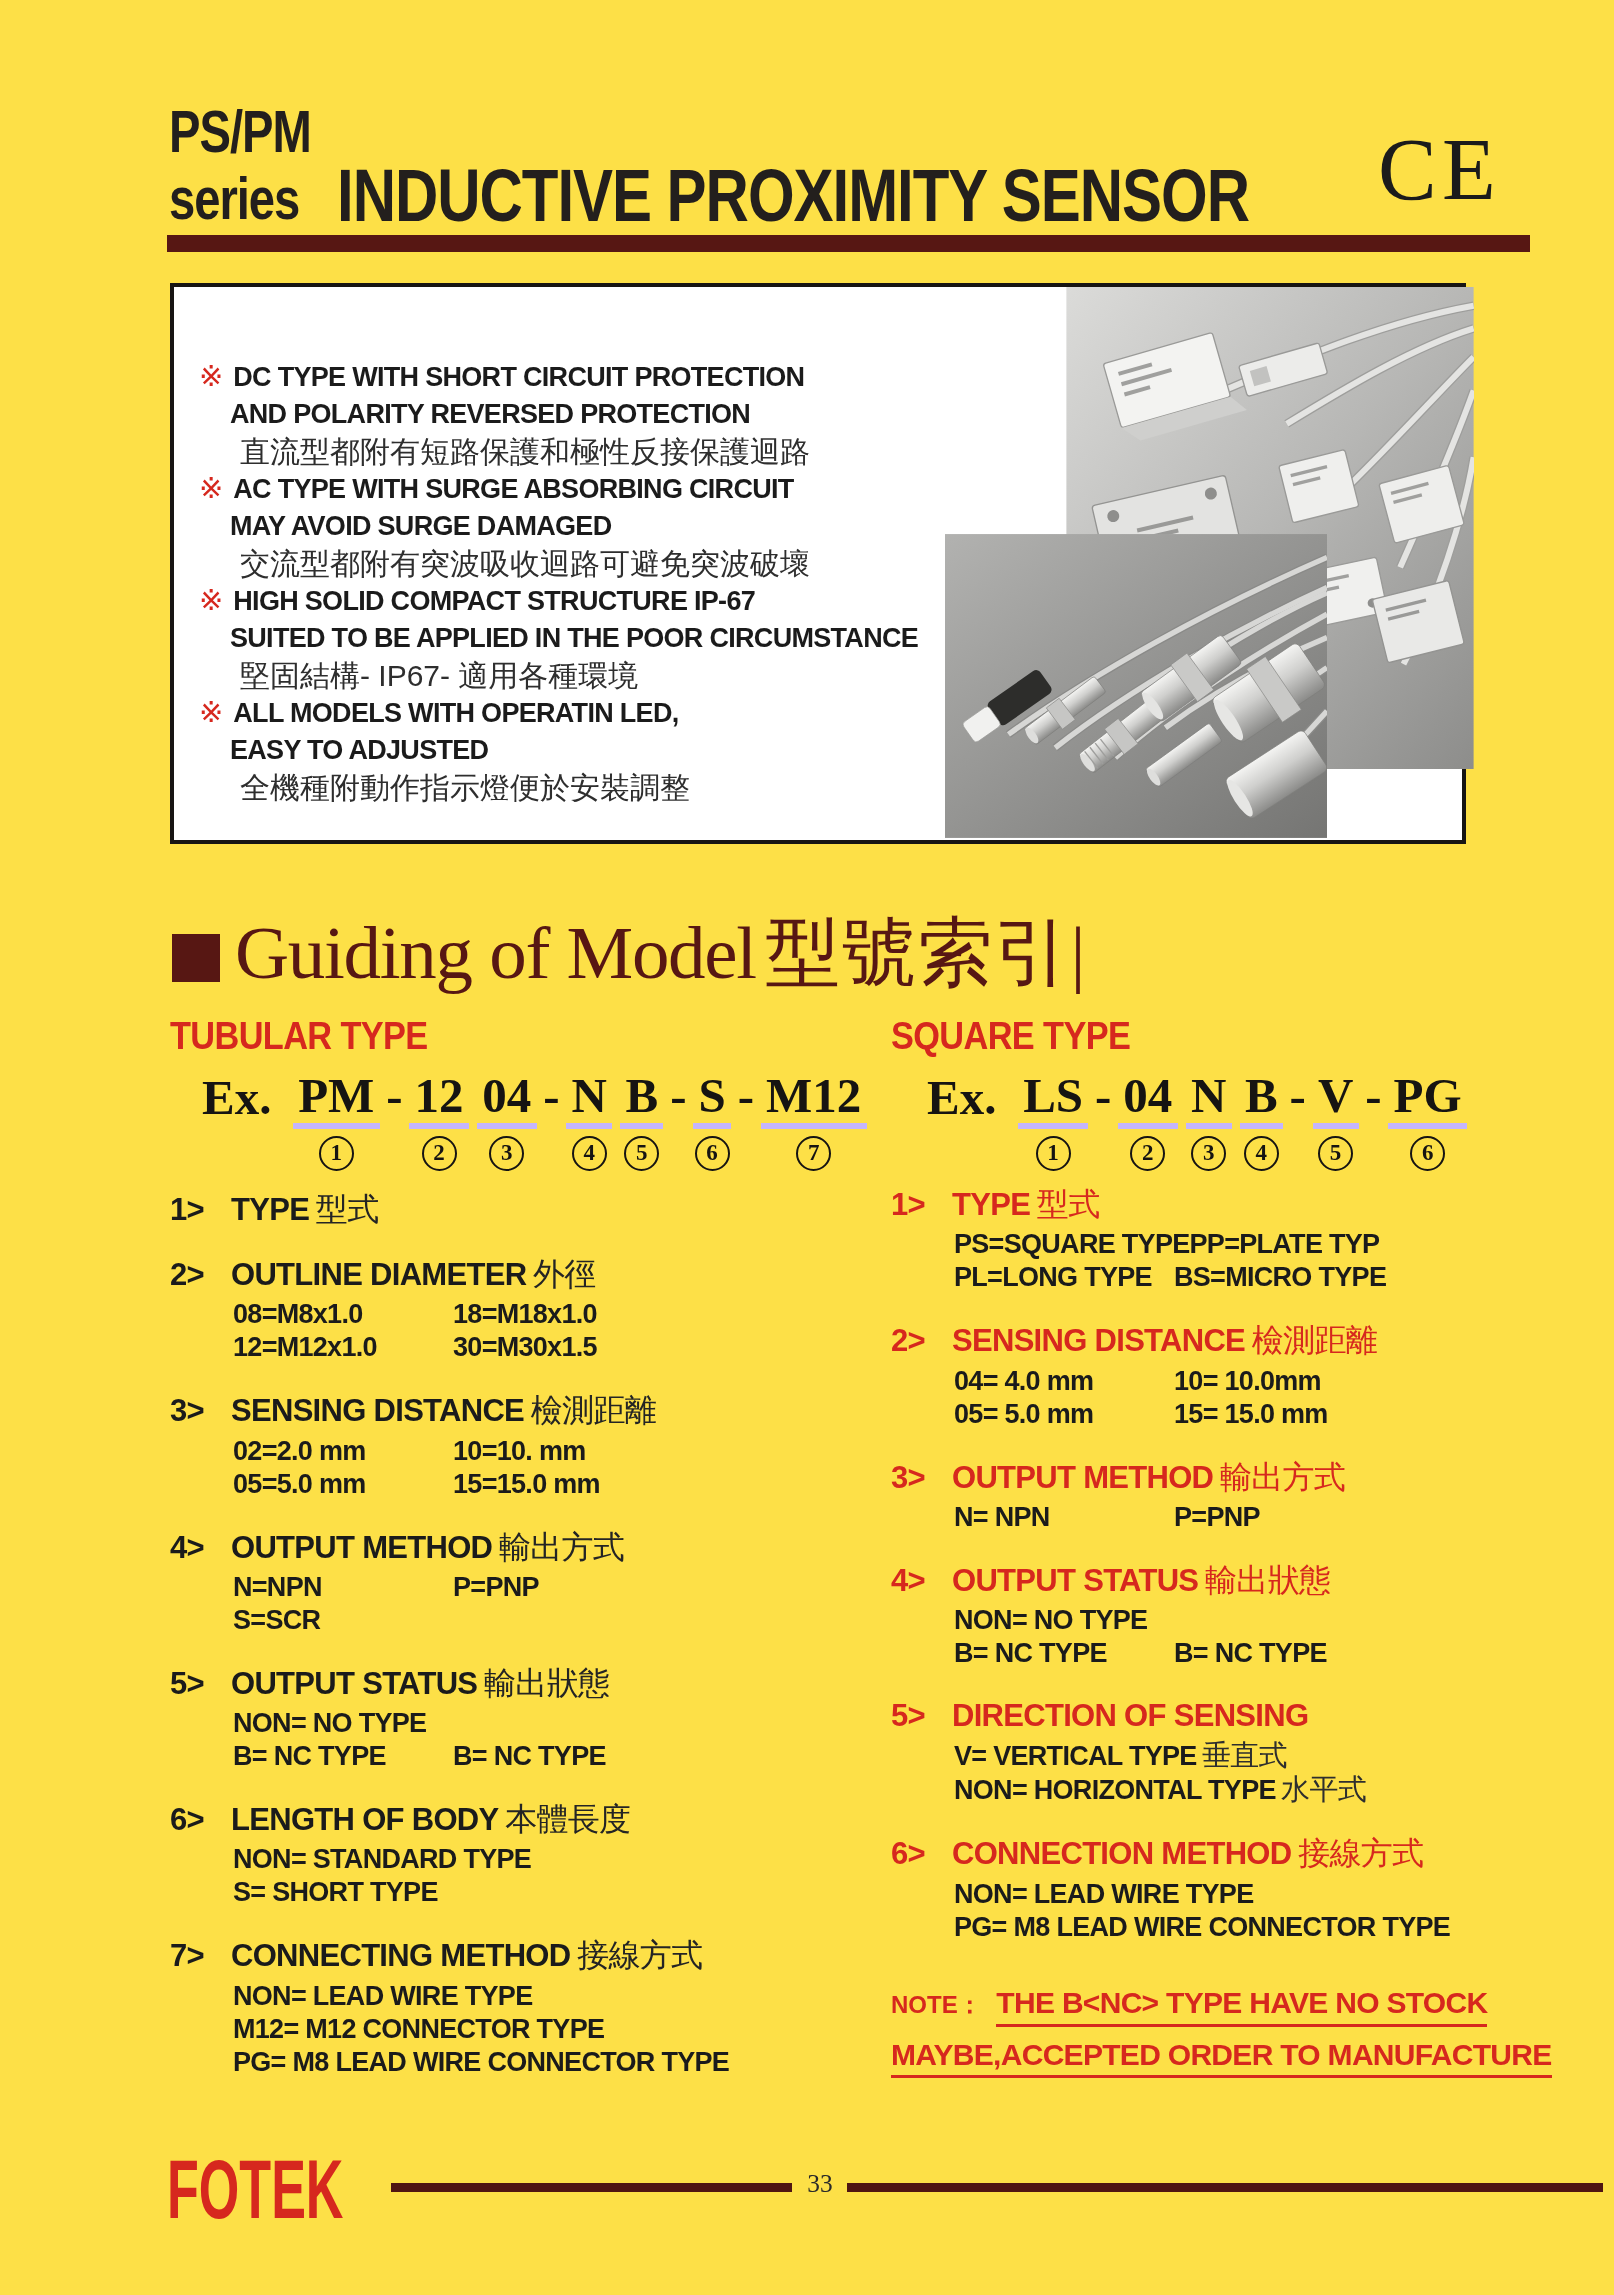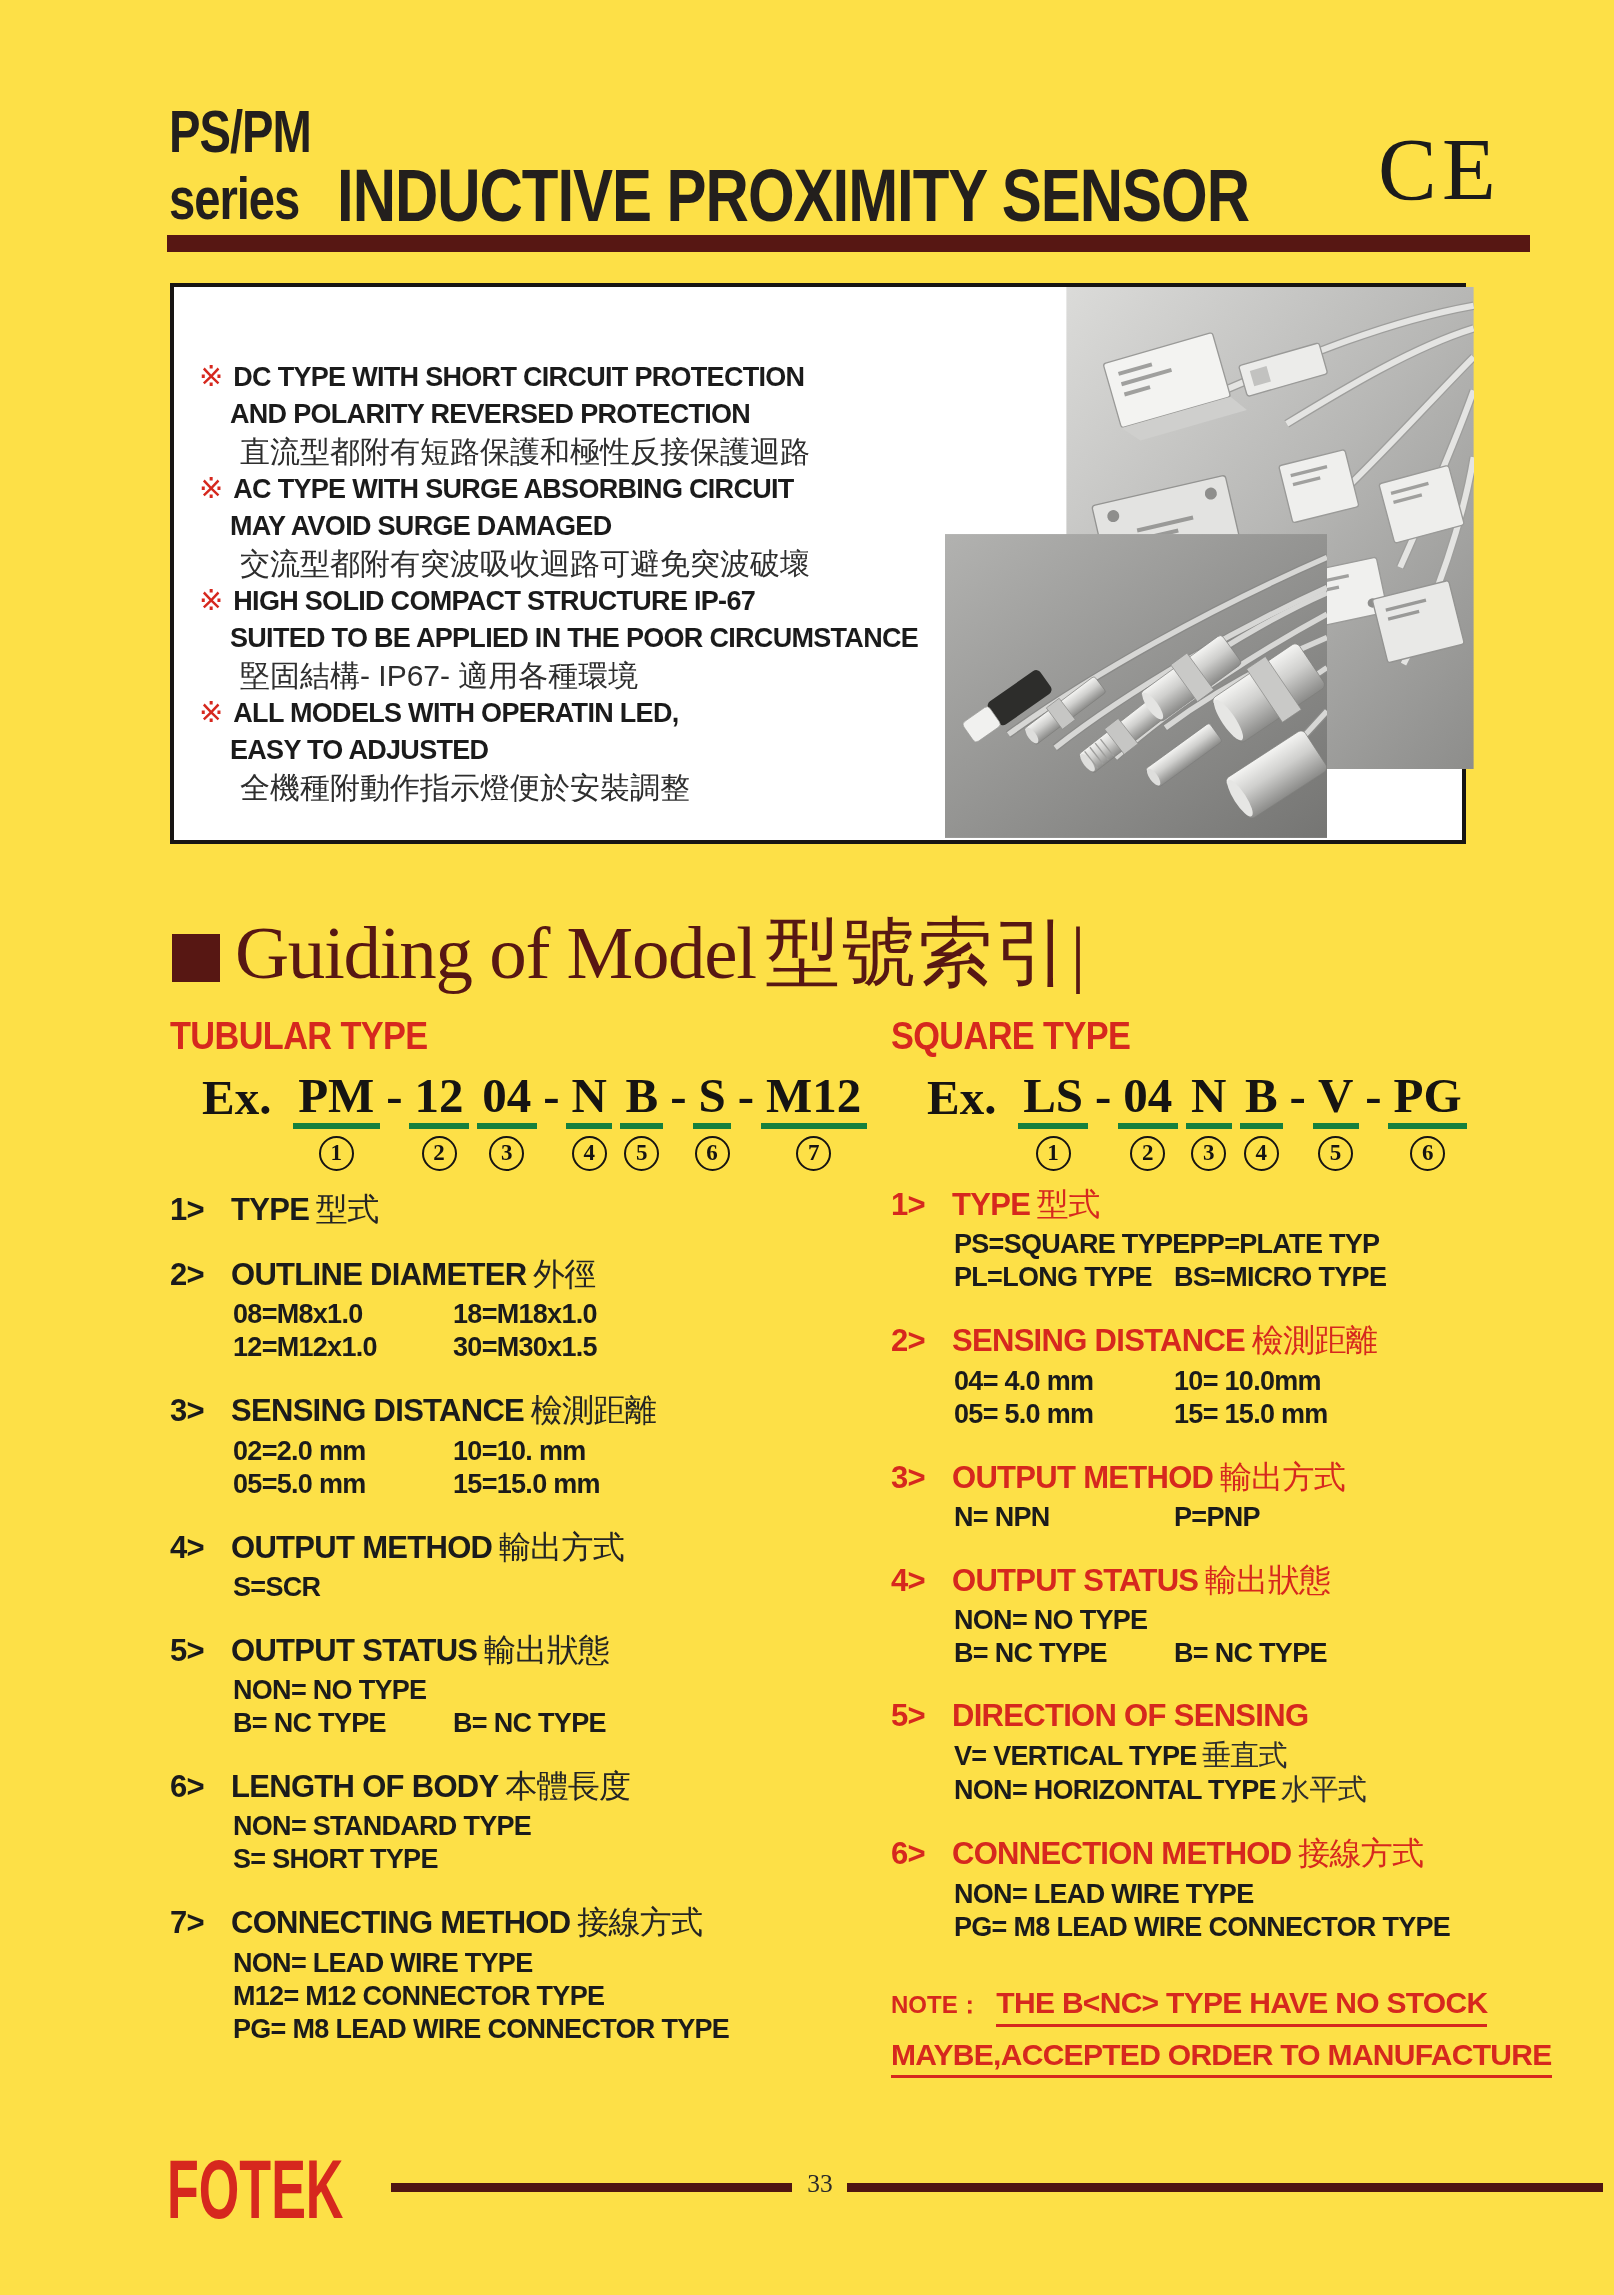--- a/index.html
+++ b/index.html
@@ -35,21 +35,21 @@
     letter-spacing:-0.7px;transform:scaleX(.88);transform-origin:left top;white-space:nowrap;}
   .col-label.left{left:170px;}
   .col-label.right{left:891px;}
   
   .ex-row{position:absolute;top:1069px;display:flex;align-items:flex-start;
     font-family:"Liberation Serif","DejaVu Serif",serif;font-weight:bold;font-size:49px;color:#161412;margin-left:32px;}
   .ex-row.left{left:170px;}
   .ex-row.right{left:895px;}
   .ex-prefix{margin-right:17.4px;line-height:57px;}
   .ex-col{display:inline-flex;flex-direction:column;align-items:center;margin:0 4px;}
-  .ex-token{line-height:53px;border-bottom:6px solid #15803d;padding:0 5.3px 1.3px 5.3px;}
+  .ex-token{line-height:53px;border-bottom:6px solid #c4b5fd;padding:0 5.3px 1.3px 5.3px;}
   .ex-circle{margin-top:6.7px;width:31px;height:31px;border:2px solid #161412;border-radius:50%;
     display:flex;align-items:center;justify-content:center;font-size:23px;font-weight:bold;}
   .ex-sep{line-height:53px;margin:0 2.7px;}
   
   .speccol{position:absolute;width:725px;}
   .speccol.left{left:170px;top:1191px;}
   .speccol.right{left:891px;top:1186px;}
   .sec{margin-bottom:28px;}
   .sec-head{font-size:31px;line-height:36px;font-weight:bold;letter-spacing:-0.7px;margin-bottom:5.3px;white-space:nowrap;}
   .sec-head .num{display:inline-block;width:61px;}
@@ -336,20 +336,21 @@
         <div class="sec-line"><span class="col first">08=M8x1.0</span><span class="col">18=M18x1.0</span></div>
         <div class="sec-line"><span class="col first">12=M12x1.0</span><span class="col">30=M30x1.5</span></div>
       </div>
       <div class="sec">
         <div class="sec-head"><span class="num">3&gt;</span><span>SENSING DISTANCE</span><span class="zh">檢測距離</span></div>
         <div class="sec-line"><span class="col first">02=2.0 mm</span><span class="col">10=10. mm</span></div>
         <div class="sec-line"><span class="col first">05=5.0 mm</span><span class="col">15=15.0 mm</span></div>
       </div>
       <div class="sec">
         <div class="sec-head"><span class="num">4&gt;</span><span>OUTPUT METHOD</span><span class="zh">輸出方式</span></div>
+        <div class="sec-line"><span class="col first">N=NPN</span><span class="col">P=PNP</span></div>
         <div class="sec-line"><span class="col">S=SCR</span></div>
       </div>
       <div class="sec">
         <div class="sec-head"><span class="num">5&gt;</span><span>OUTPUT STATUS</span><span class="zh">輸出狀態</span></div>
         <div class="sec-line"><span class="col">NON= NO TYPE</span></div>
         <div class="sec-line"><span class="col first">B= NC TYPE</span><span class="col">B= NC TYPE</span></div>
       </div>
       <div class="sec">
         <div class="sec-head"><span class="num">6&gt;</span><span>LENGTH OF BODY</span><span class="zh">本體長度</span></div>
         <div class="sec-line"><span class="col">NON= STANDARD TYPE</span></div>

